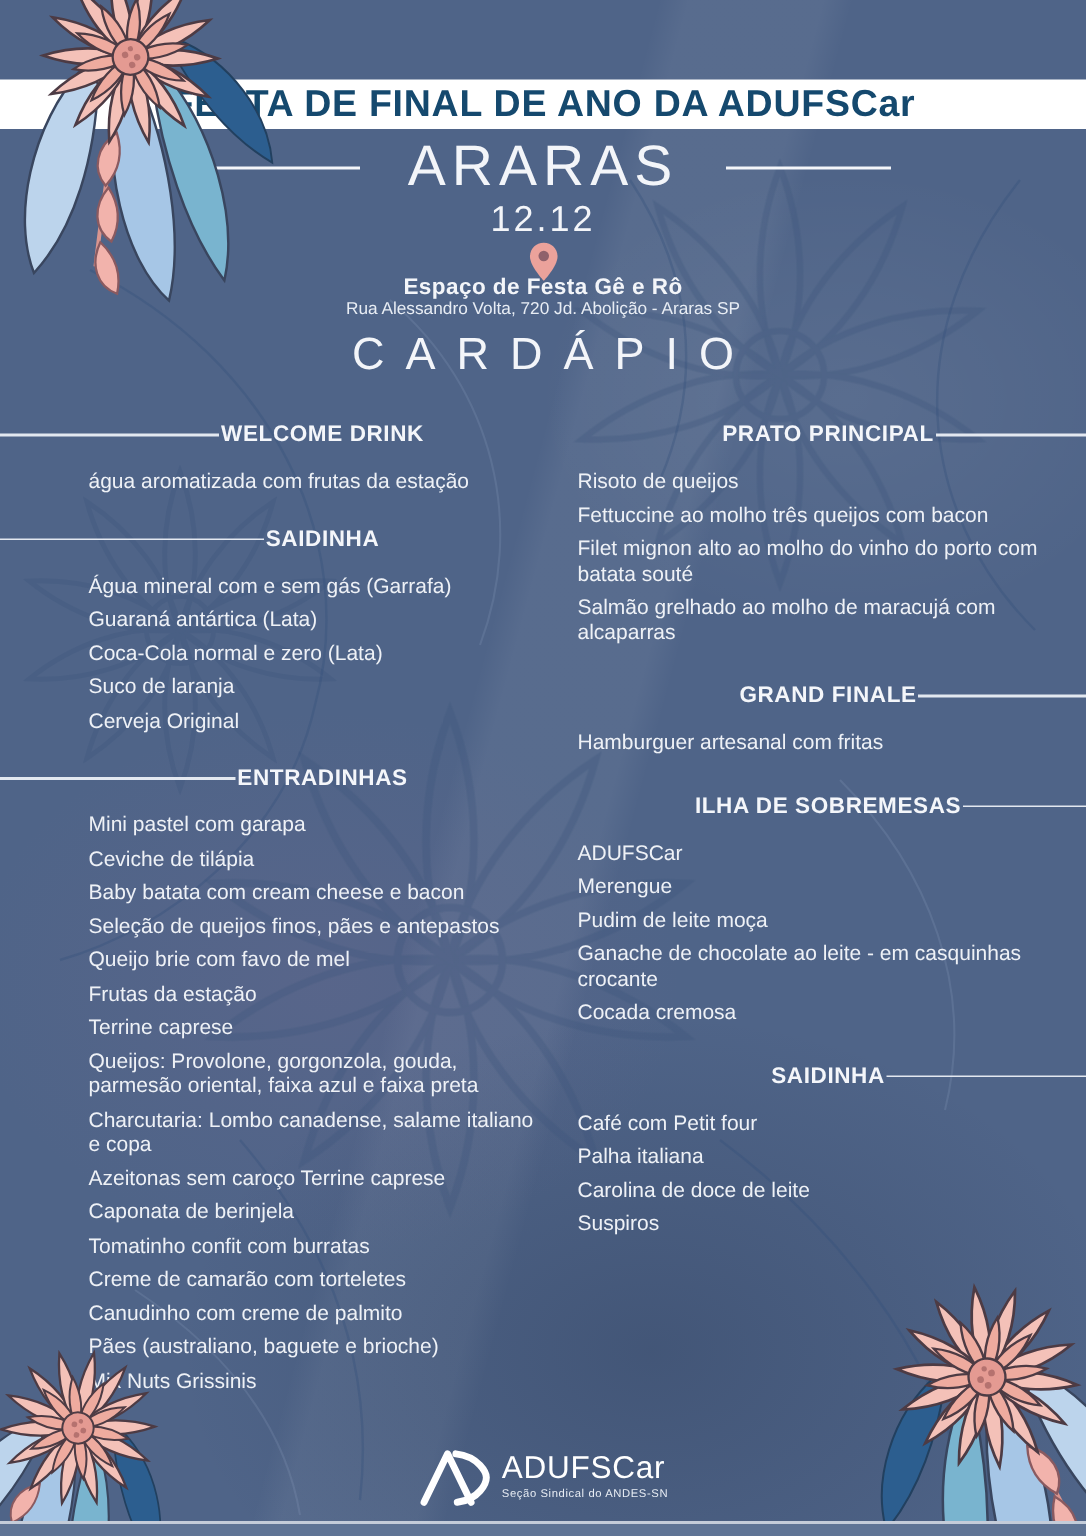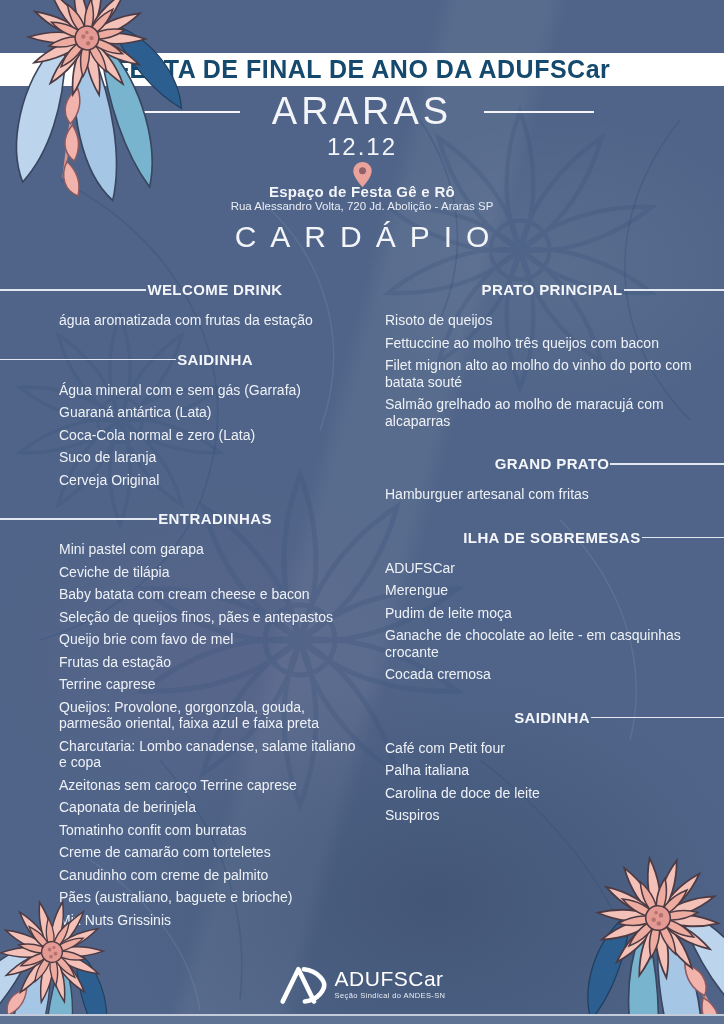--- a/index.html
+++ b/index.html
@@ -226,21 +226,21 @@
         <li>Risoto de queijos</li>
         <li>Fettuccine ao molho três queijos com bacon</li>
         <li>Filet mignon alto ao molho do vinho do porto com batata souté</li>
         <li>Salmão grelhado ao molho de maracujá com alcaparras</li>
       </ul>
     </div>
 
     <div class="menu-section">
       <div class="sec-head">
           <div class="hspace"></div>
-        <div class="sec-label">GRAND PRATO</div>
+        <div class="sec-label">GRAND FINALE</div>
         <div class="hline"></div>
         </div>
       <ul class="items">
         <li>Hamburguer artesanal com fritas</li>
       </ul>
     </div>
 
     <div class="menu-section">
       <div class="sec-head">
           <div class="hspace"></div>

